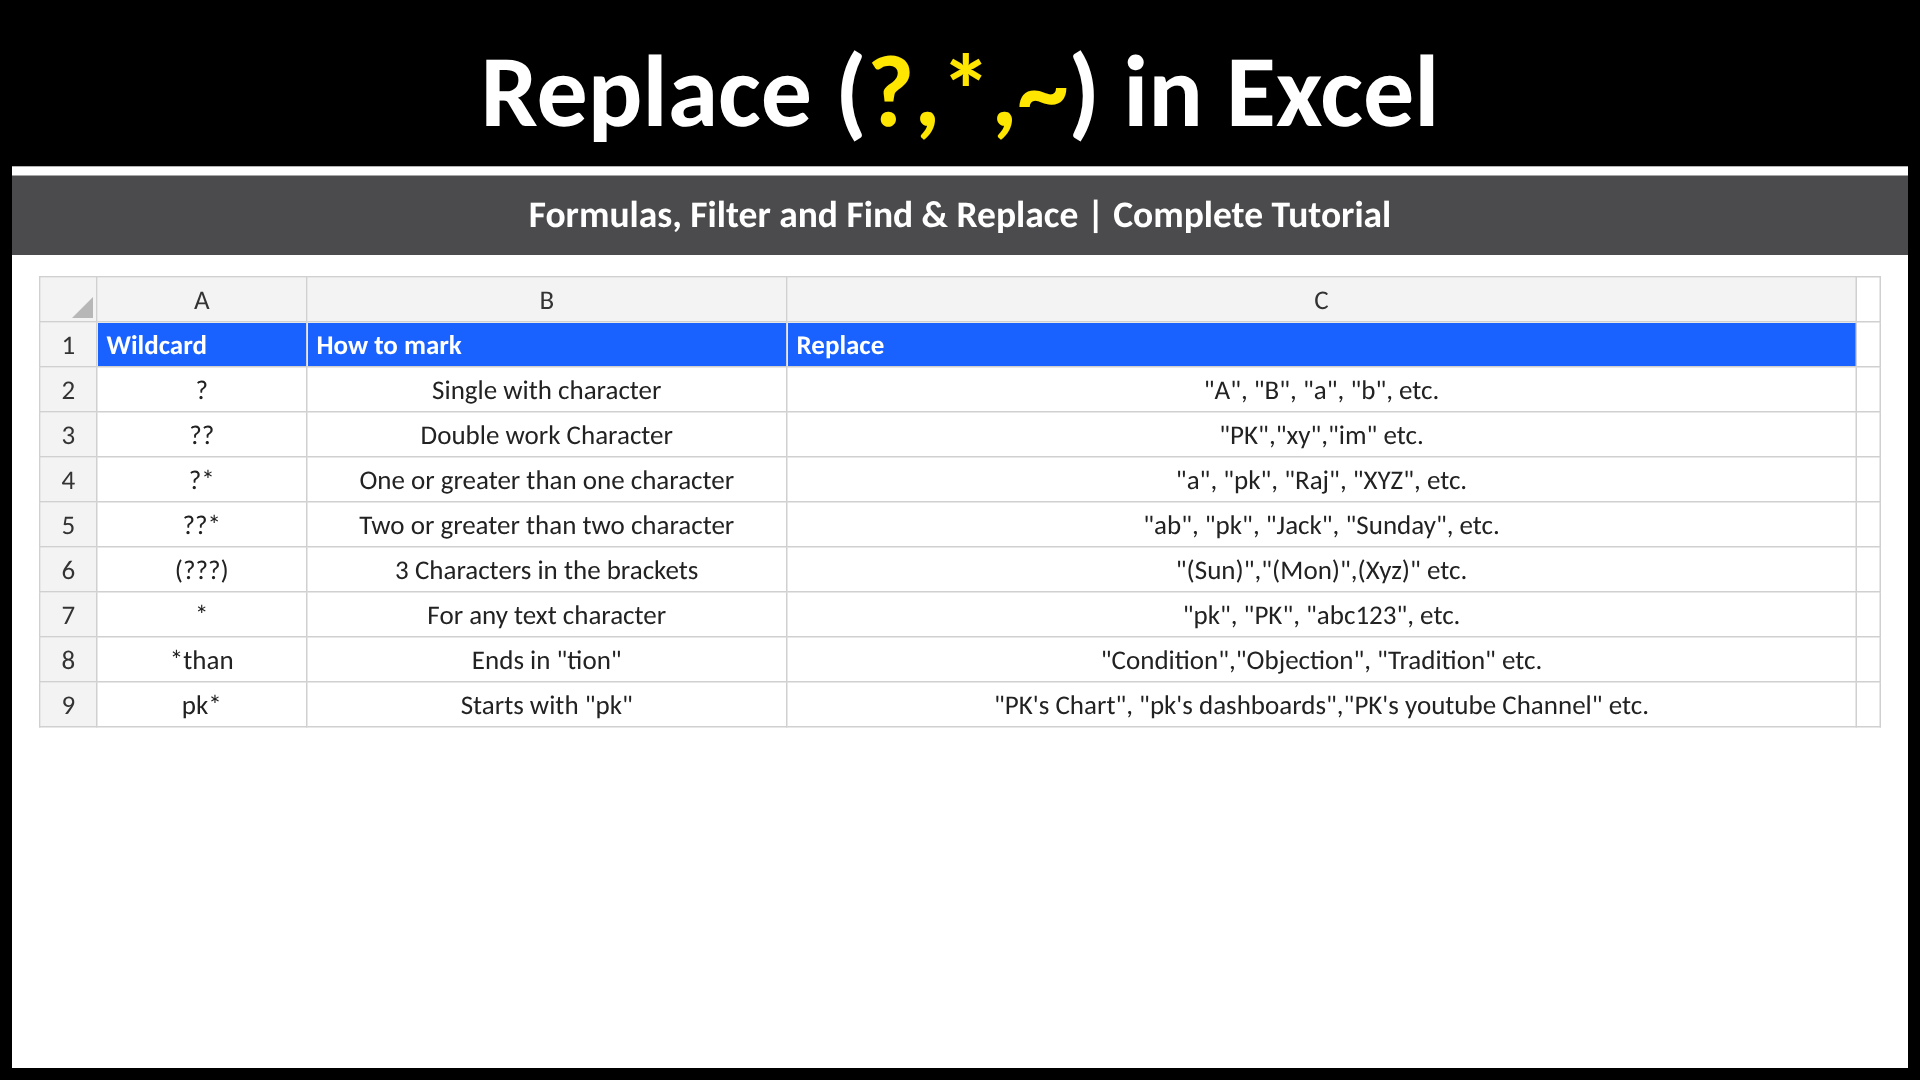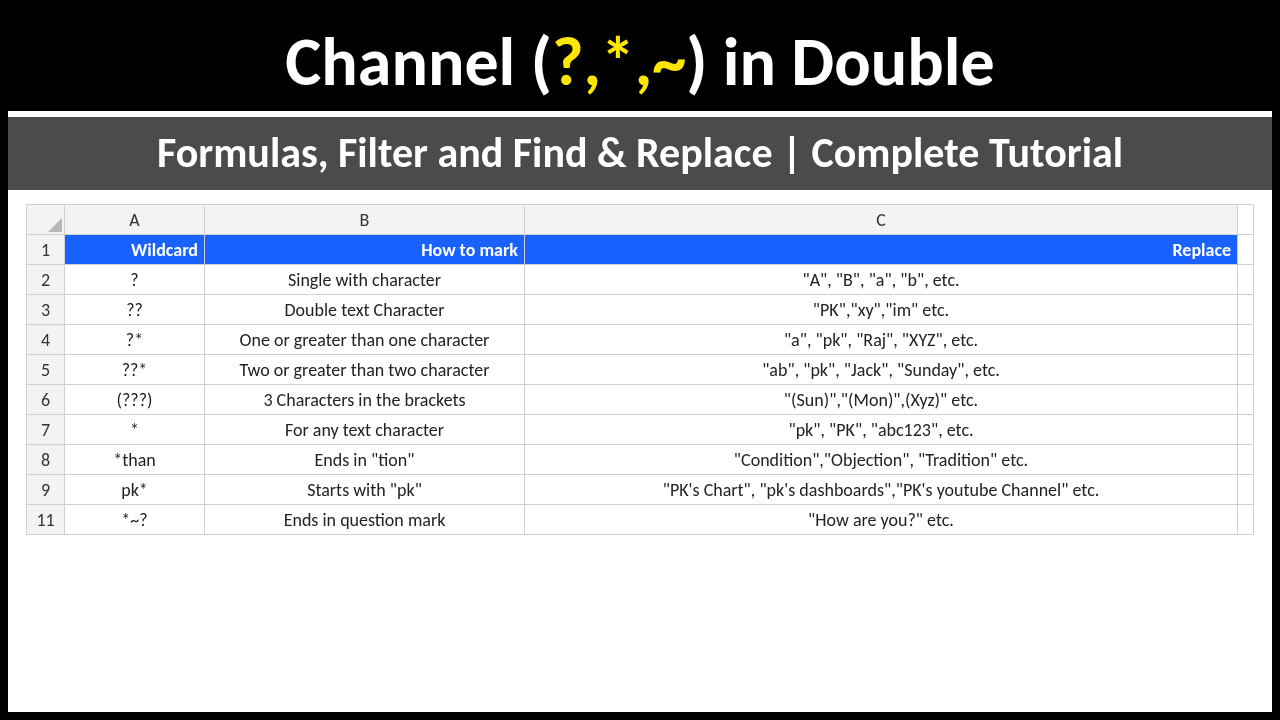--- a/index.html
+++ b/index.html
@@ -26,21 +26,21 @@
     font-size: 68px;
     font-weight: 700;
     line-height: 1.05;
     letter-spacing: 0px;
   }
   .title-bar .accent { color: #ffe600; }
   .subtitle-bar {
     background: #4b4b4d;
     color: #fff;
     text-align: center;
-    font-size: 42px;
+    font-size: 25px;
     font-weight: 600;
     padding: 10px 0 12px 0;
     border-top: 6px solid #fff;
   }
   .sheet-wrap {
     flex: 1;
     background: #fff;
     padding: 14px 18px 0 18px;
   }
   table.sheet {
@@ -82,39 +82,39 @@
   td.rowhead {
     background: #f3f3f3;
     text-align: center;
     width: 38px;
     color: #333;
   }
   td.hdr {
     background: #1a62ff;
     color: #fff;
     font-weight: 700;
-    text-align: right;
+    text-align: left;
   }
   td.cell {
     text-align: center;
   }
   col.c-row   { width: 38px; }
   col.c-a     { width: 140px; }
   col.c-b     { width: 320px; }
   col.c-c     { width: auto; }
   col.c-pad   { width: 16px; }
   td.pad { border-left: none; border-right: none; border-bottom: none; }
 </style>
 </head>
 <body>
 
 <div class="frame">
 
   <div class="title-bar">
-    <span>Channel (</span><span class="accent">?,*,~</span><span>) in Double</span>
+    <span>Replace (</span><span class="accent">?,*,~</span><span>) in Excel</span>
   </div>
 
   <div class="subtitle-bar">Formulas, Filter and Find &amp; Replace | Complete Tutorial</div>
 
   <div class="sheet-wrap">
     <table class="sheet">
       <colgroup>
         <col class="c-row">
           <col class="c-a">
           <col class="c-b">
@@ -142,21 +142,21 @@
       <tr>
         <td class="rowhead">2</td>
         <td class="cell">?</td>
         <td class="cell">Single with character</td>
         <td class="cell">"A", "B", "a", "b", etc.</td>
         <td class="pad"></td>
       </tr>
       <tr>
         <td class="rowhead">3</td>
         <td class="cell">??</td>
-        <td class="cell">Double text Character</td>
+        <td class="cell">Double work Character</td>
         <td class="cell">"PK","xy","im" etc.</td>
         <td class="pad"></td>
       </tr>
       <tr>
         <td class="rowhead">4</td>
         <td class="cell">?*</td>
         <td class="cell">One or greater than one character</td>
         <td class="cell">"a", "pk", "Raj", "XYZ", etc.</td>
         <td class="pad"></td>
       </tr>
@@ -188,24 +188,17 @@
         <td class="cell">"Condition","Objection", "Tradition" etc.</td>
         <td class="pad"></td>
       </tr>
       <tr>
         <td class="rowhead">9</td>
         <td class="cell">pk*</td>
         <td class="cell">Starts with "pk"</td>
         <td class="cell">"PK's Chart", "pk's dashboards","PK's youtube Channel" etc.</td>
         <td class="pad"></td>
       </tr>
-      <tr>
-        <td class="rowhead">11</td>
-        <td class="cell">*~?</td>
-        <td class="cell">Ends in question mark</td>
-        <td class="cell">"How are you?" etc.</td>
-        <td class="pad"></td>
-      </tr>
 
     </tbody>
       </table>
   </div>
 </div>
 
 </body></html>

